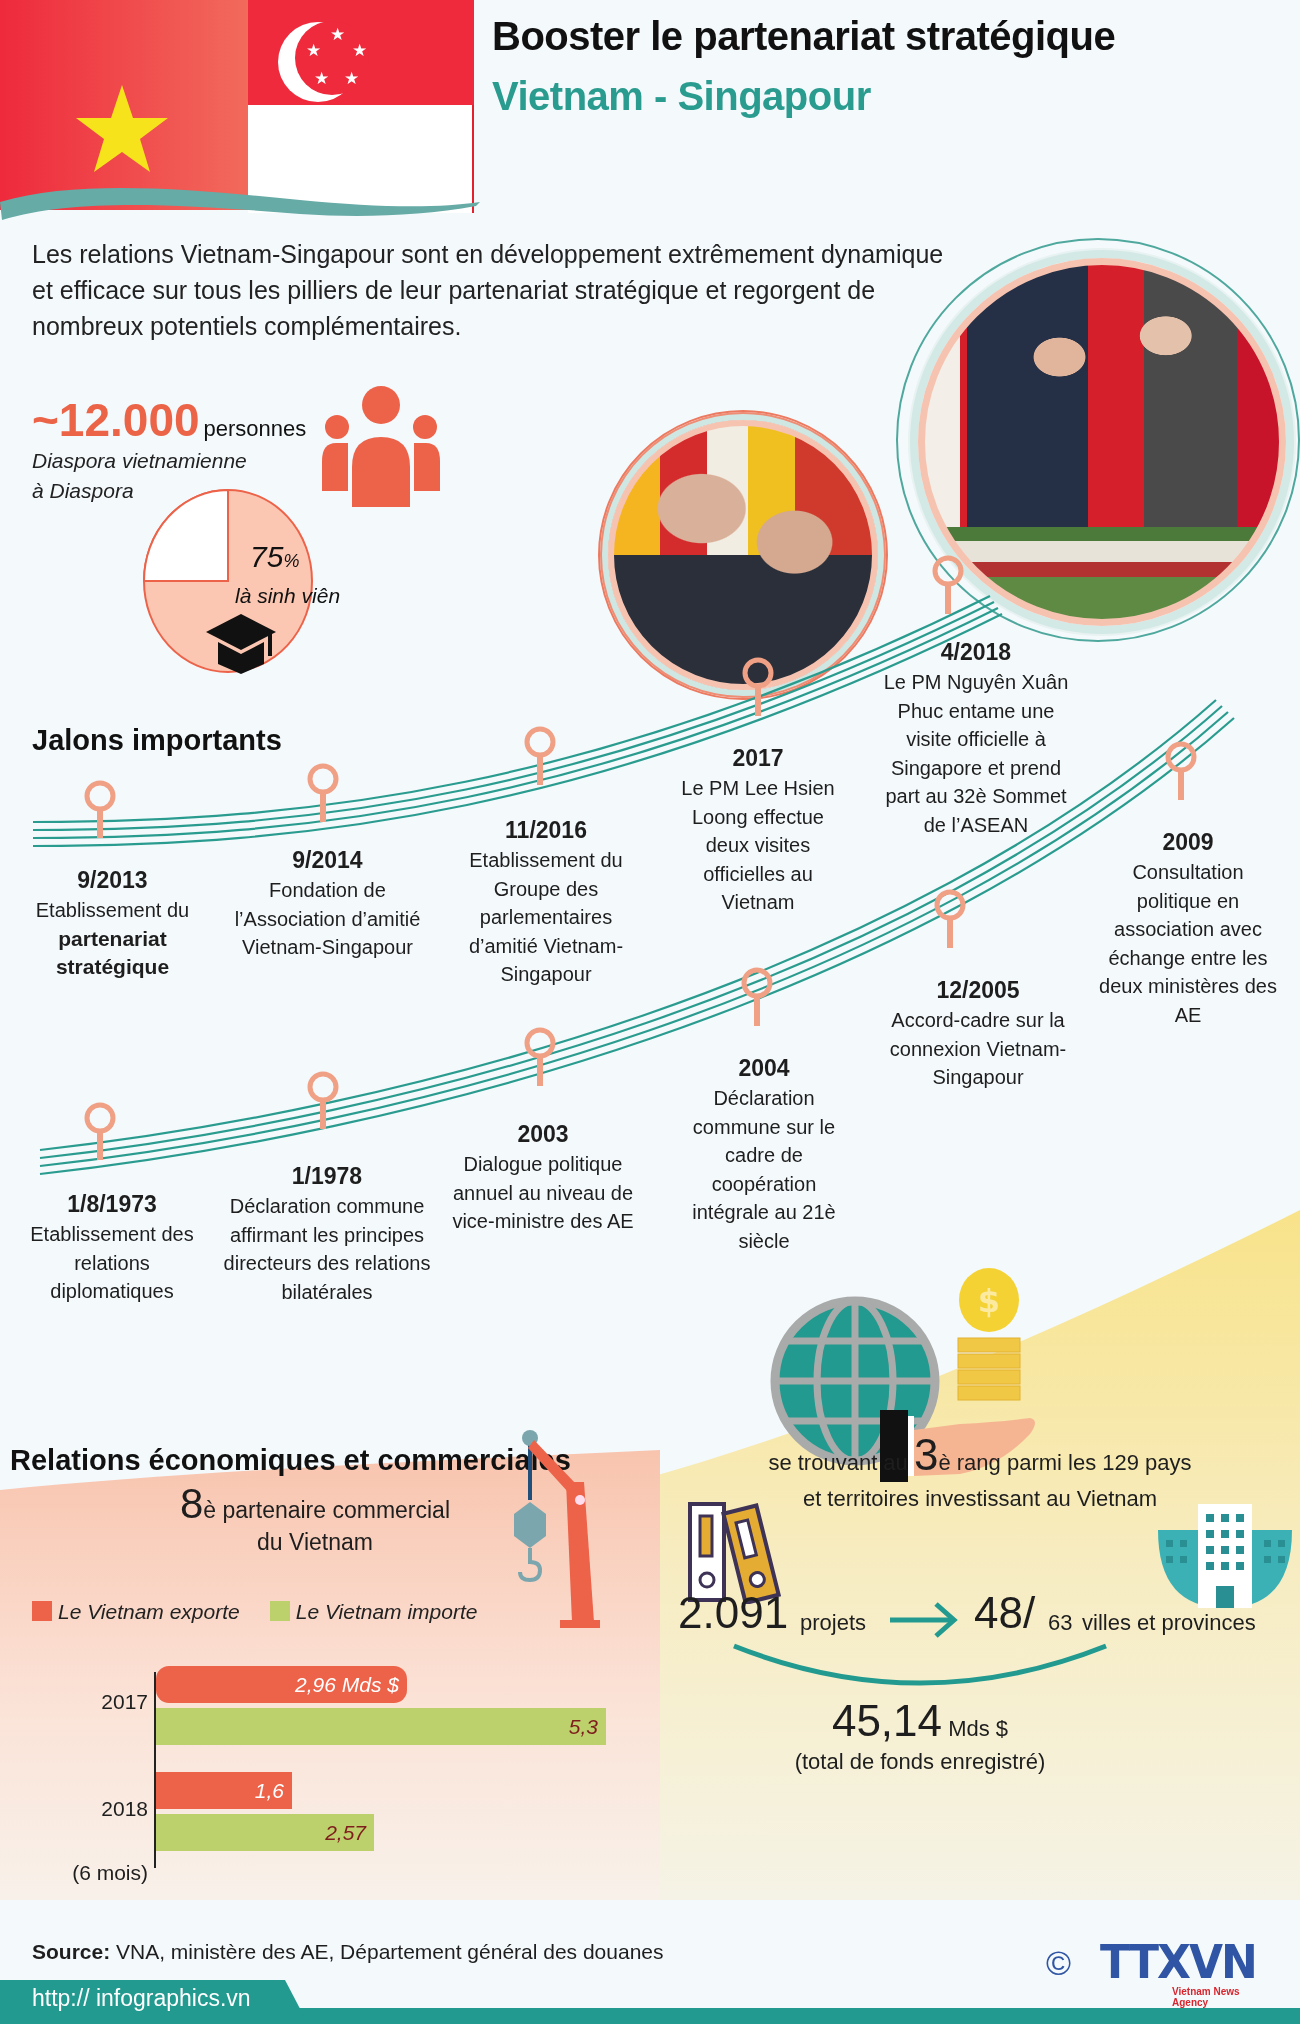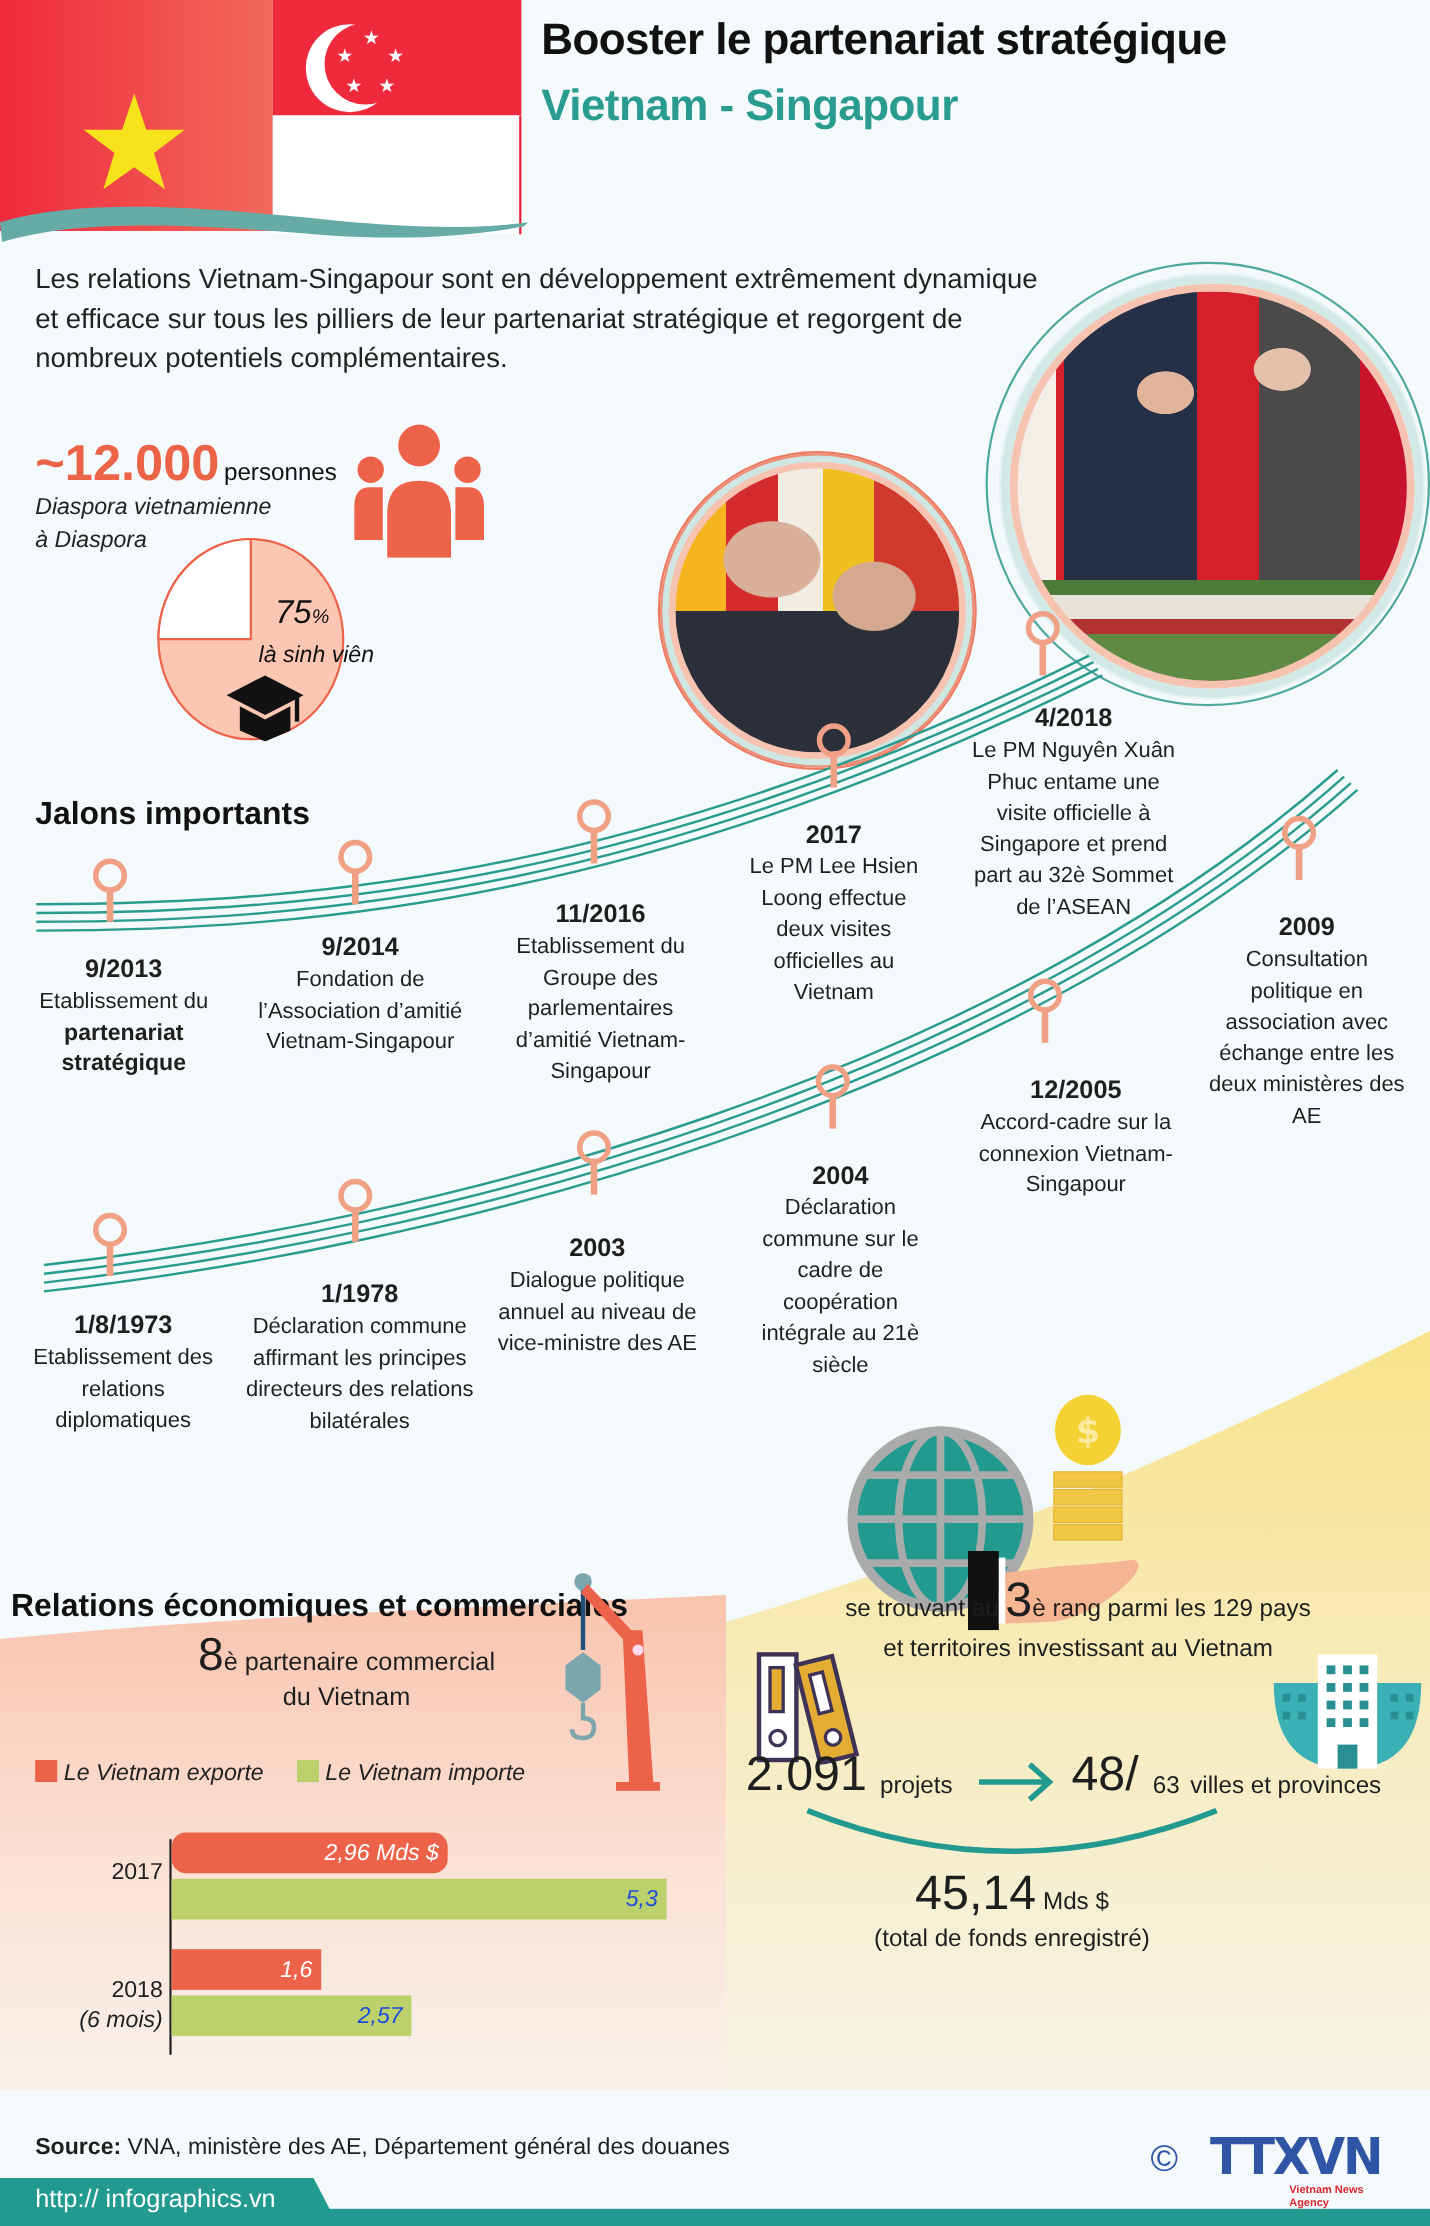--- a/index.html
+++ b/index.html
@@ -82,21 +82,21 @@
   .eco-bg-left { left: 0; top: 1440px; width: 660px; height: 460px; }
   .eco-bg-right { left: 640px; top: 1180px; width: 660px; height: 720px; }
   .eco-head { left: 10px; top: 1396px; font-size: 29px; font-weight: 700; color: #111; margin-top: 48px; }
   .partner { left: 130px; top: 1488px; width: 370px; text-align: center; font-size: 23px; line-height: 32px; color: #1e1e1e; }
   .partner .big { font-size: 42px; }
   .legend { left: 32px; top: 1600px; font-size: 21px; font-style: italic; color: #222; display: flex; gap: 30px; align-items: center; }
   .legend .sw { display: inline-block; width: 20px; height: 20px; vertical-align: -2px; margin-right: 6px; }
   .axis { left: 154px; top: 1672px; width: 2px; height: 196px; background: #222; }
   .bar { position: absolute; height: 37px; display: flex; align-items: center; justify-content: flex-end; padding-right: 8px; font-size: 21px; font-style: italic; }
   .bar.exp { background: #ec634a; color: #fff; }
-  .bar.imp { background: #bcd16c; color: #1d4ed8; }
+  .bar.imp { background: #bcd16c; color: #7f1d1d; }
   .ylab { text-align: right; font-size: 21px; color: #1e1e1e; line-height: 28px; }
 
   .globe { left: 770px; top: 1296px; width: 170px; height: 170px; }
   .coin { left: 954px; top: 1268px; width: 70px; height: 160px; }
   .hand { left: 880px; top: 1410px; width: 160px; height: 72px; }
   .rank { left: 660px; top: 1440px; width: 640px; text-align: center; font-size: 22px; line-height: 36px; color: #1e1e1e; }
   .rank .big { font-size: 44px; line-height: 30px; }
   .rank .ital { font-style: italic; font-size: 21px; }
   .binders { left: 686px; top: 1500px; width: 96px; height: 104px; }
   .building { left: 1152px; top: 1500px; width: 146px; height: 108px; }
@@ -313,21 +313,21 @@
 
 <div class="abs legend">
   <span><span class="sw" style="background:#ec634a"></span><span>Le Vietnam exporte</span></span>
   <span><span class="sw" style="background:#bcd16c"></span><span>Le Vietnam importe</span></span>
 </div>
 
 <div class="abs axis"></div>
 <div class="abs ylab" style="left:60px;top:1688px;width:88px;">2017</div>
 <div class="abs ylab" style="left:50px;top:1795px;width:98px;">
   <div>2018</div>
-  <div style="font-style:italic;">(6 mois)</div>
+  <div style="margin-top:36px;">(6 mois)</div>
 </div>
 
 <div class="bar exp" style="left:156px;top:1666px;width:251px;border-radius:13px;">2,96 Mds $</div>
 <div class="bar imp" style="left:156px;top:1708px;width:450px;">5,3</div>
 <div class="bar exp" style="left:156px;top:1772px;width:136px;">1,6</div>
 <div class="bar imp" style="left:156px;top:1814px;width:218px;">2,57</div>
 
 <svg class="abs globe" viewBox="0 0 170 170">
   <circle cx="85" cy="85" r="80" fill="#229a8f" stroke="#a9aaaa" stroke-width="9"></circle>
   <g fill="none" stroke="#a9aaaa" stroke-width="7">

